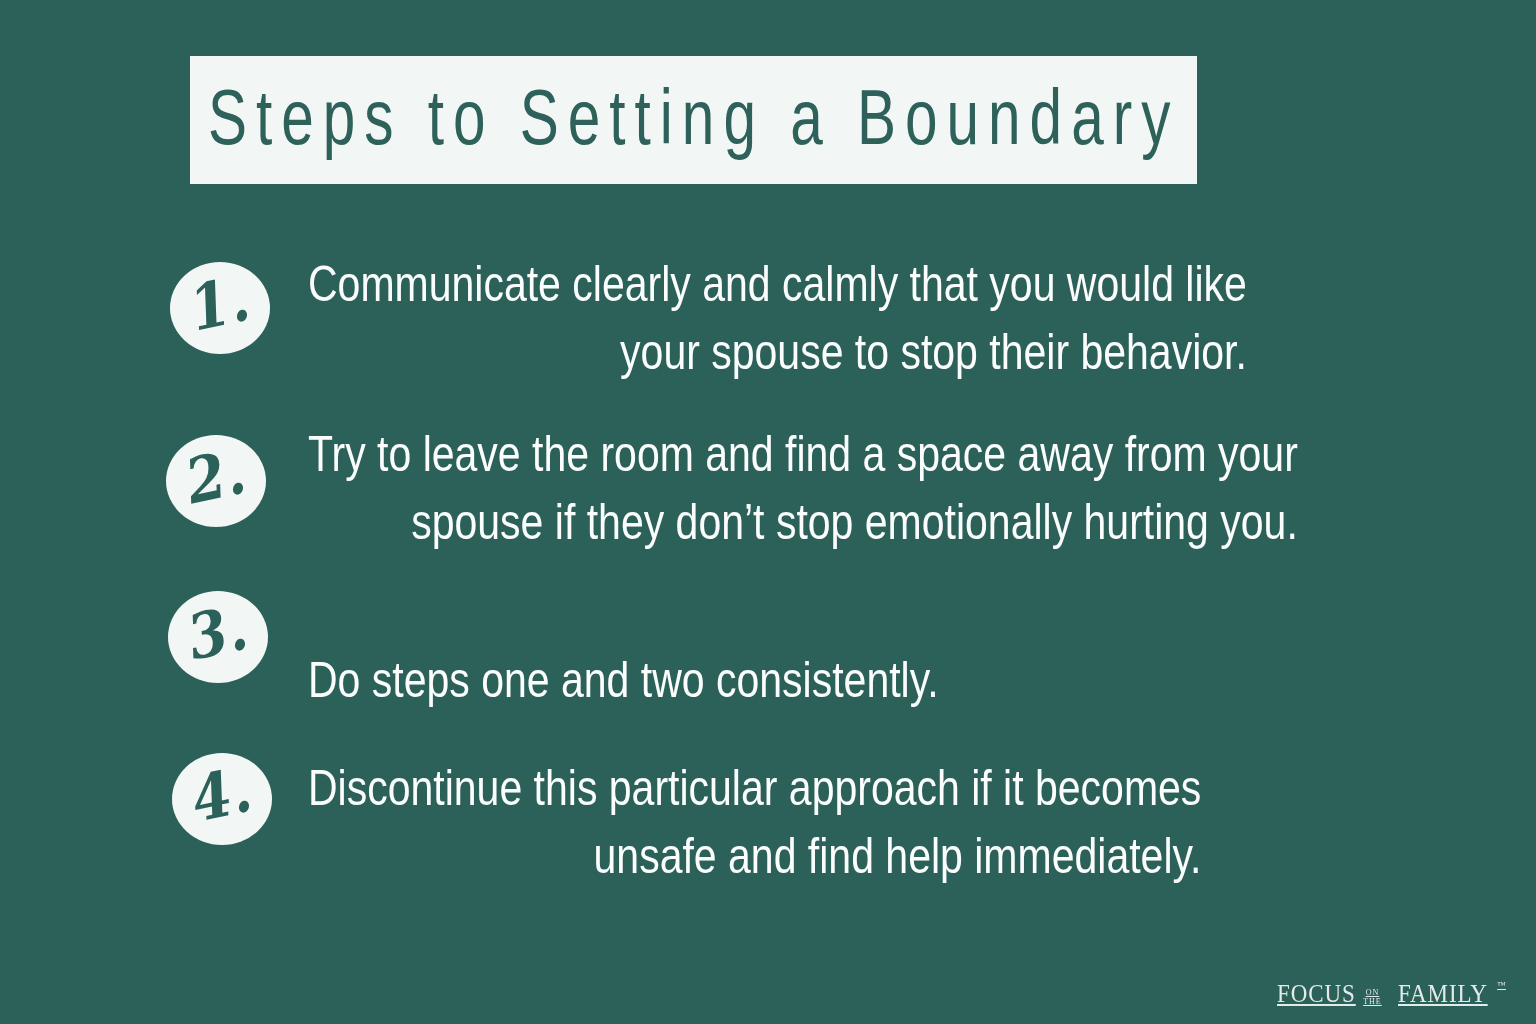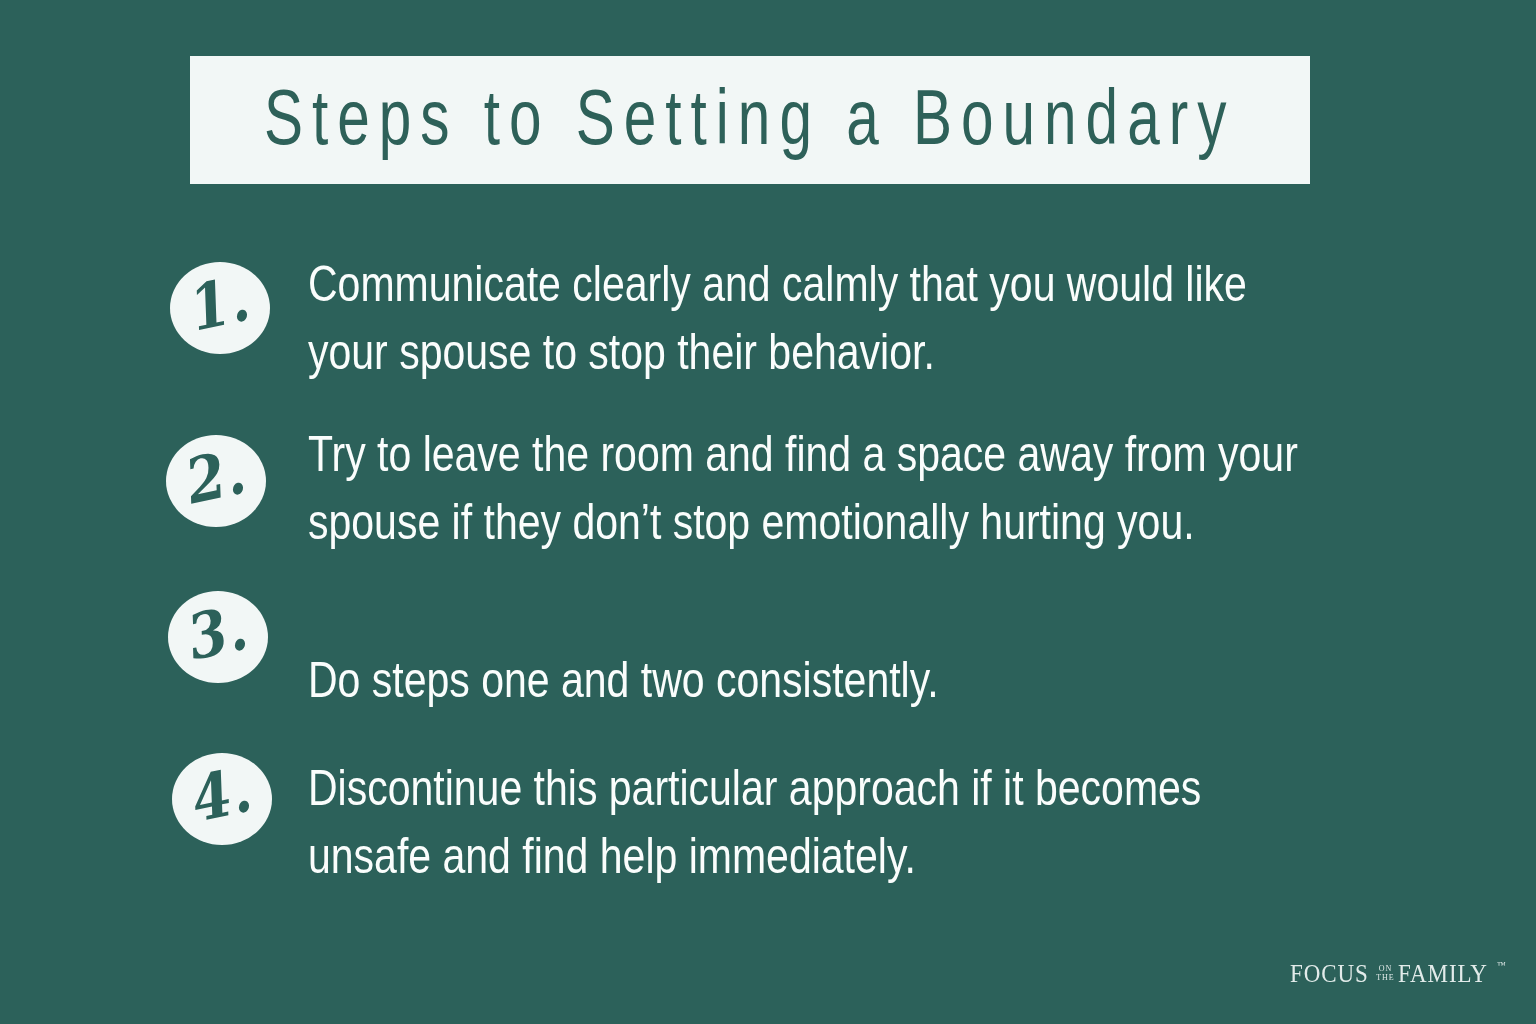--- a/index.html
+++ b/index.html
@@ -13,21 +13,21 @@
     position: relative;
     background: var(--bg, #2c615a);
     font-family: "Liberation Sans", sans-serif;
   }
 
   
   .banner {
     position: absolute;
     left: 190px;
     top: 56px;
-    width: 1120px;
+    width: 1007px;
     height: 128px;
     background: var(--panel, #f2f7f6);
     display: flex;
     align-items: center;
     justify-content: center;
   }
   .banner-title {
     font-size: 78px;
     font-weight: 400;
     color: var(--title, #2e6159);
@@ -65,57 +65,59 @@
   #circle-4 { left: 172px; top: 753px; }
 
   
   .step-text {
     position: absolute;
     left: 308px;
     color: var(--body, #fafdfc);
     font-size: 50px;
     line-height: 68px;
     font-weight: 400;
+    text-align: right;
   }
   .step-line {
     white-space: nowrap;
     transform: scaleX(0.82);
     transform-origin: left center;
   }
   #text-1 { top: 250px; }
   #text-2 { top: 420px; }
   #text-3 { top: 646px; }
   #text-4 { top: 754px; }
 
   
   .logo {
     position: absolute;
     right: 30px;
-    bottom: 38px;
+    bottom: 18px;
     display: flex;
-    align-items: flex-start;
+    align-items: flex-end;
     color: rgba(242, 247, 246, 0.92);
     font-family: "Liberation Serif", serif;
+    text-decoration: underline;
   }
   .logo-word {
     font-size: 25px;
     letter-spacing: 1px;
     line-height: 1;
     transform: scaleX(0.92);
     transform-origin: left center;
   }
   .logo-stack {
     display: flex;
     flex-direction: column;
     align-items: center;
     justify-content: center;
     font-size: 8px;
     line-height: 9px;
     letter-spacing: 1px;
-    margin: 0 3px 0 1px;
+    margin: 0 16px 0 1px;
     padding-top: 3px;
   }
   .logo-tm {
     font-size: 9px;
     line-height: 1;
     align-self: flex-start;
     margin-left: 2px;
   }
 </style>
 </head>

